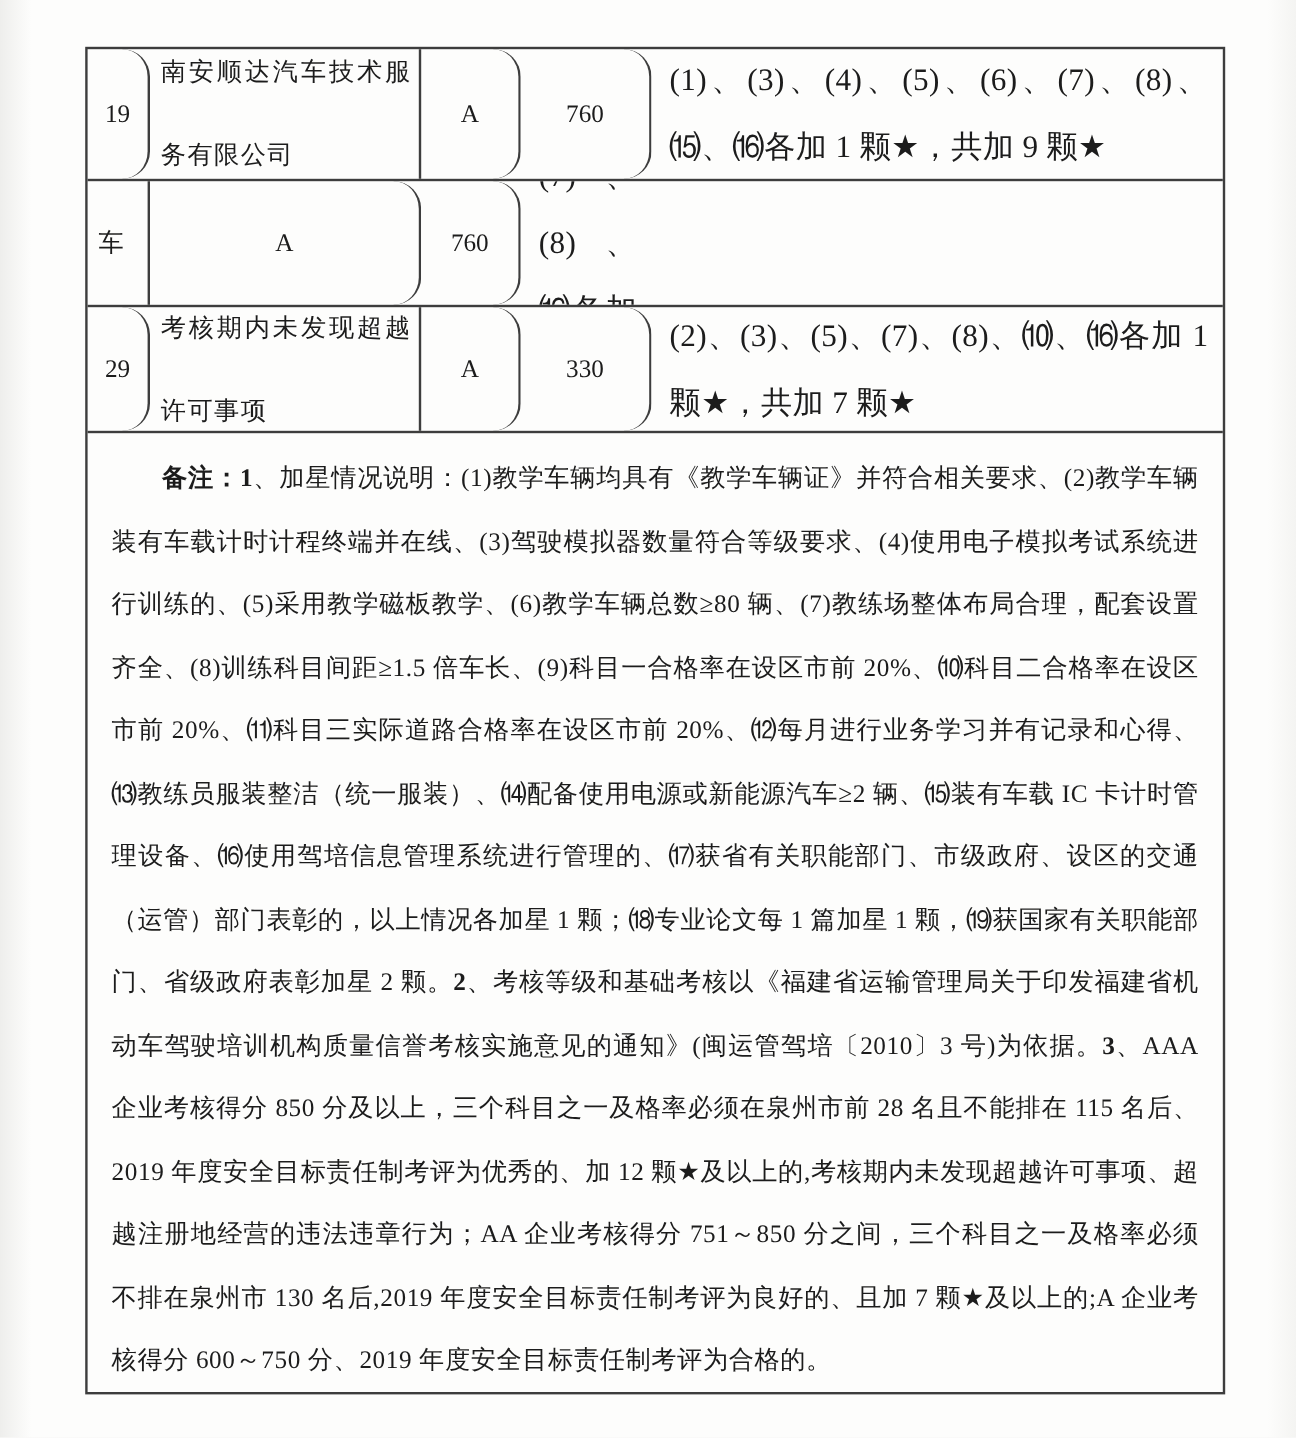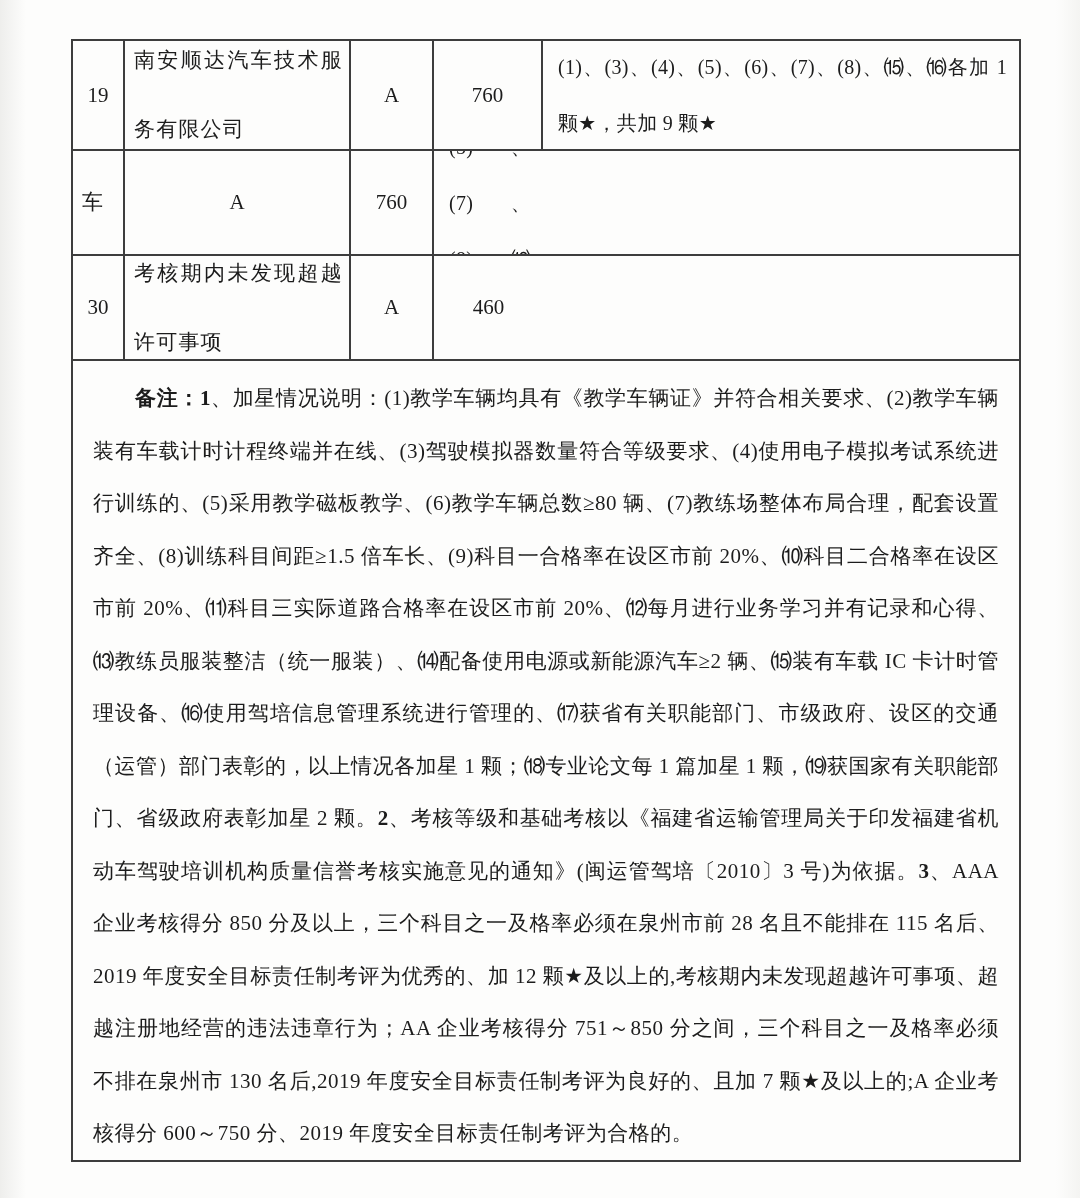--- a/index.html
+++ b/index.html
@@ -29,29 +29,29 @@
   .trow.h0 { height:110px; }
   .trow.h1 { height:105px; }
   .trow.h2 { height:105px; }
   .tcell {
     border-right:2px solid #3d3d3d;
     display:flex; align-items:center;
     font-size:21px;
     overflow:hidden;
   }
   .tcell:last-child { border-right:none; }
-  .cidx, .cgrade, .cscore { justify-content:flex-start; text-align:center; }
+  .cidx, .cgrade, .cscore { justify-content:flex-start; text-align:center;border-radius:23px; }
   .cidx .cinner, .cgrade .cinner, .cscore .cinner { width:100%; }
   .cname { padding:0 6px 0 9px; }
   .cname .cinner {
     width:100%; line-height:69px; letter-spacing:1.2px; text-align:justify;
   }
   .cremark { padding:0 12px 0 15px; }
   .cremark .cinner {
-    width:100%; font-size:20px; line-height:56px; text-align:justify;
+    width:100%; font-size:26px; line-height:56px; text-align:justify;
     letter-spacing:0.3px;
   }
   .notes-cell {
     flex:1; padding:11px 20px 0 20px; overflow:hidden;
   }
   .notes-par {
     font-size:21px; line-height:52.5px; text-align:justify;
     text-indent:42px; letter-spacing:0.5px;
   }
   .notes-par .bold { font-weight:bold; }
@@ -88,30 +88,33 @@
           </div>
           <div class="tcell cscore">
             <div class="cinner">760</div>
           </div>
           <div class="tcell cremark">
             <div class="cinner">(1)、(3)、(4)、(5)、(7)、(8)、⒃各加 1 颗★，共加 7 颗★</div>
           </div>
         </div>
         <div class="trow h2">
           <div class="tcell cidx">
-            <div class="cinner">30</div>
+            <div class="cinner">29</div>
           </div>
           <div class="tcell cname">
             <div class="cinner">考核期内未发现超越许可事项</div>
           </div>
           <div class="tcell cgrade">
             <div class="cinner">A</div>
           </div>
           <div class="tcell cscore">
-            <div class="cinner">460</div>
+            <div class="cinner">330</div>
+          </div>
+          <div class="tcell cremark">
+            <div class="cinner">(2)、(3)、(5)、(7)、(8)、⑽、⒃各加 1 颗★，共加 7 颗★</div>
           </div>
         </div>
       </div>
     <div class="notes-cell">
       <div class="notes-par" id="notes-par"><span class="bold">备注：1</span><span class="">、加星情况说明：(1)教学车辆均具有《教学车辆证》并符合相关要求、(2)教学车辆装有车载计时计程终端并在线、(3)驾驶模拟器数量符合等级要求、(4)使用电子模拟考试系统进行训练的、(5)采用教学磁板教学、(6)教学车辆总数≥80 辆、(7)教练场整体布局合理，配套设置齐全、(8)训练科目间距≥1.5 倍车长、(9)科目一合格率在设区市前 20%、⑽科目二合格率在设区市前 20%、⑾科目三实际道路合格率在设区市前 20%、⑿每月进行业务学习并有记录和心得、⒀教练员服装整洁（统一服装）、⒁配备使用电源或新能源汽车≥2 辆、⒂装有车载 IC 卡计时管理设备、⒃使用驾培信息管理系统进行管理的、⒄获省有关职能部门、市级政府、设区的交通（运管）部门表彰的，以上情况各加星 1 颗；⒅专业论文每 1 篇加星 1 颗，⒆获国家有关职能部门、省级政府表彰加星 2 颗。</span><span class="bold">2</span><span class="">、考核等级和基础考核以《福建省运输管理局关于印发福建省机动车驾驶培训机构质量信誉考核实施意见的通知》(闽运管驾培〔2010〕3 号)为依据。</span><span class="bold">3</span><span class="">、AAA 企业考核得分 850 分及以上，三个科目之一及格率必须在泉州市前 28 名且不能排在 115 名后、2019 年度安全目标责任制考评为优秀的、加 12 颗★及以上的,考核期内未发现超越许可事项、超越注册地经营的违法违章行为；AA 企业考核得分 751～850 分之间，三个科目之一及格率必须不排在泉州市 130 名后,2019 年度安全目标责任制考评为良好的、且加 7 颗★及以上的;A 企业考核得分 600～750 分、2019 年度安全目标责任制考评为合格的。</span></div>
     </div>
   </div>
 </div>
 
 </body></html>

